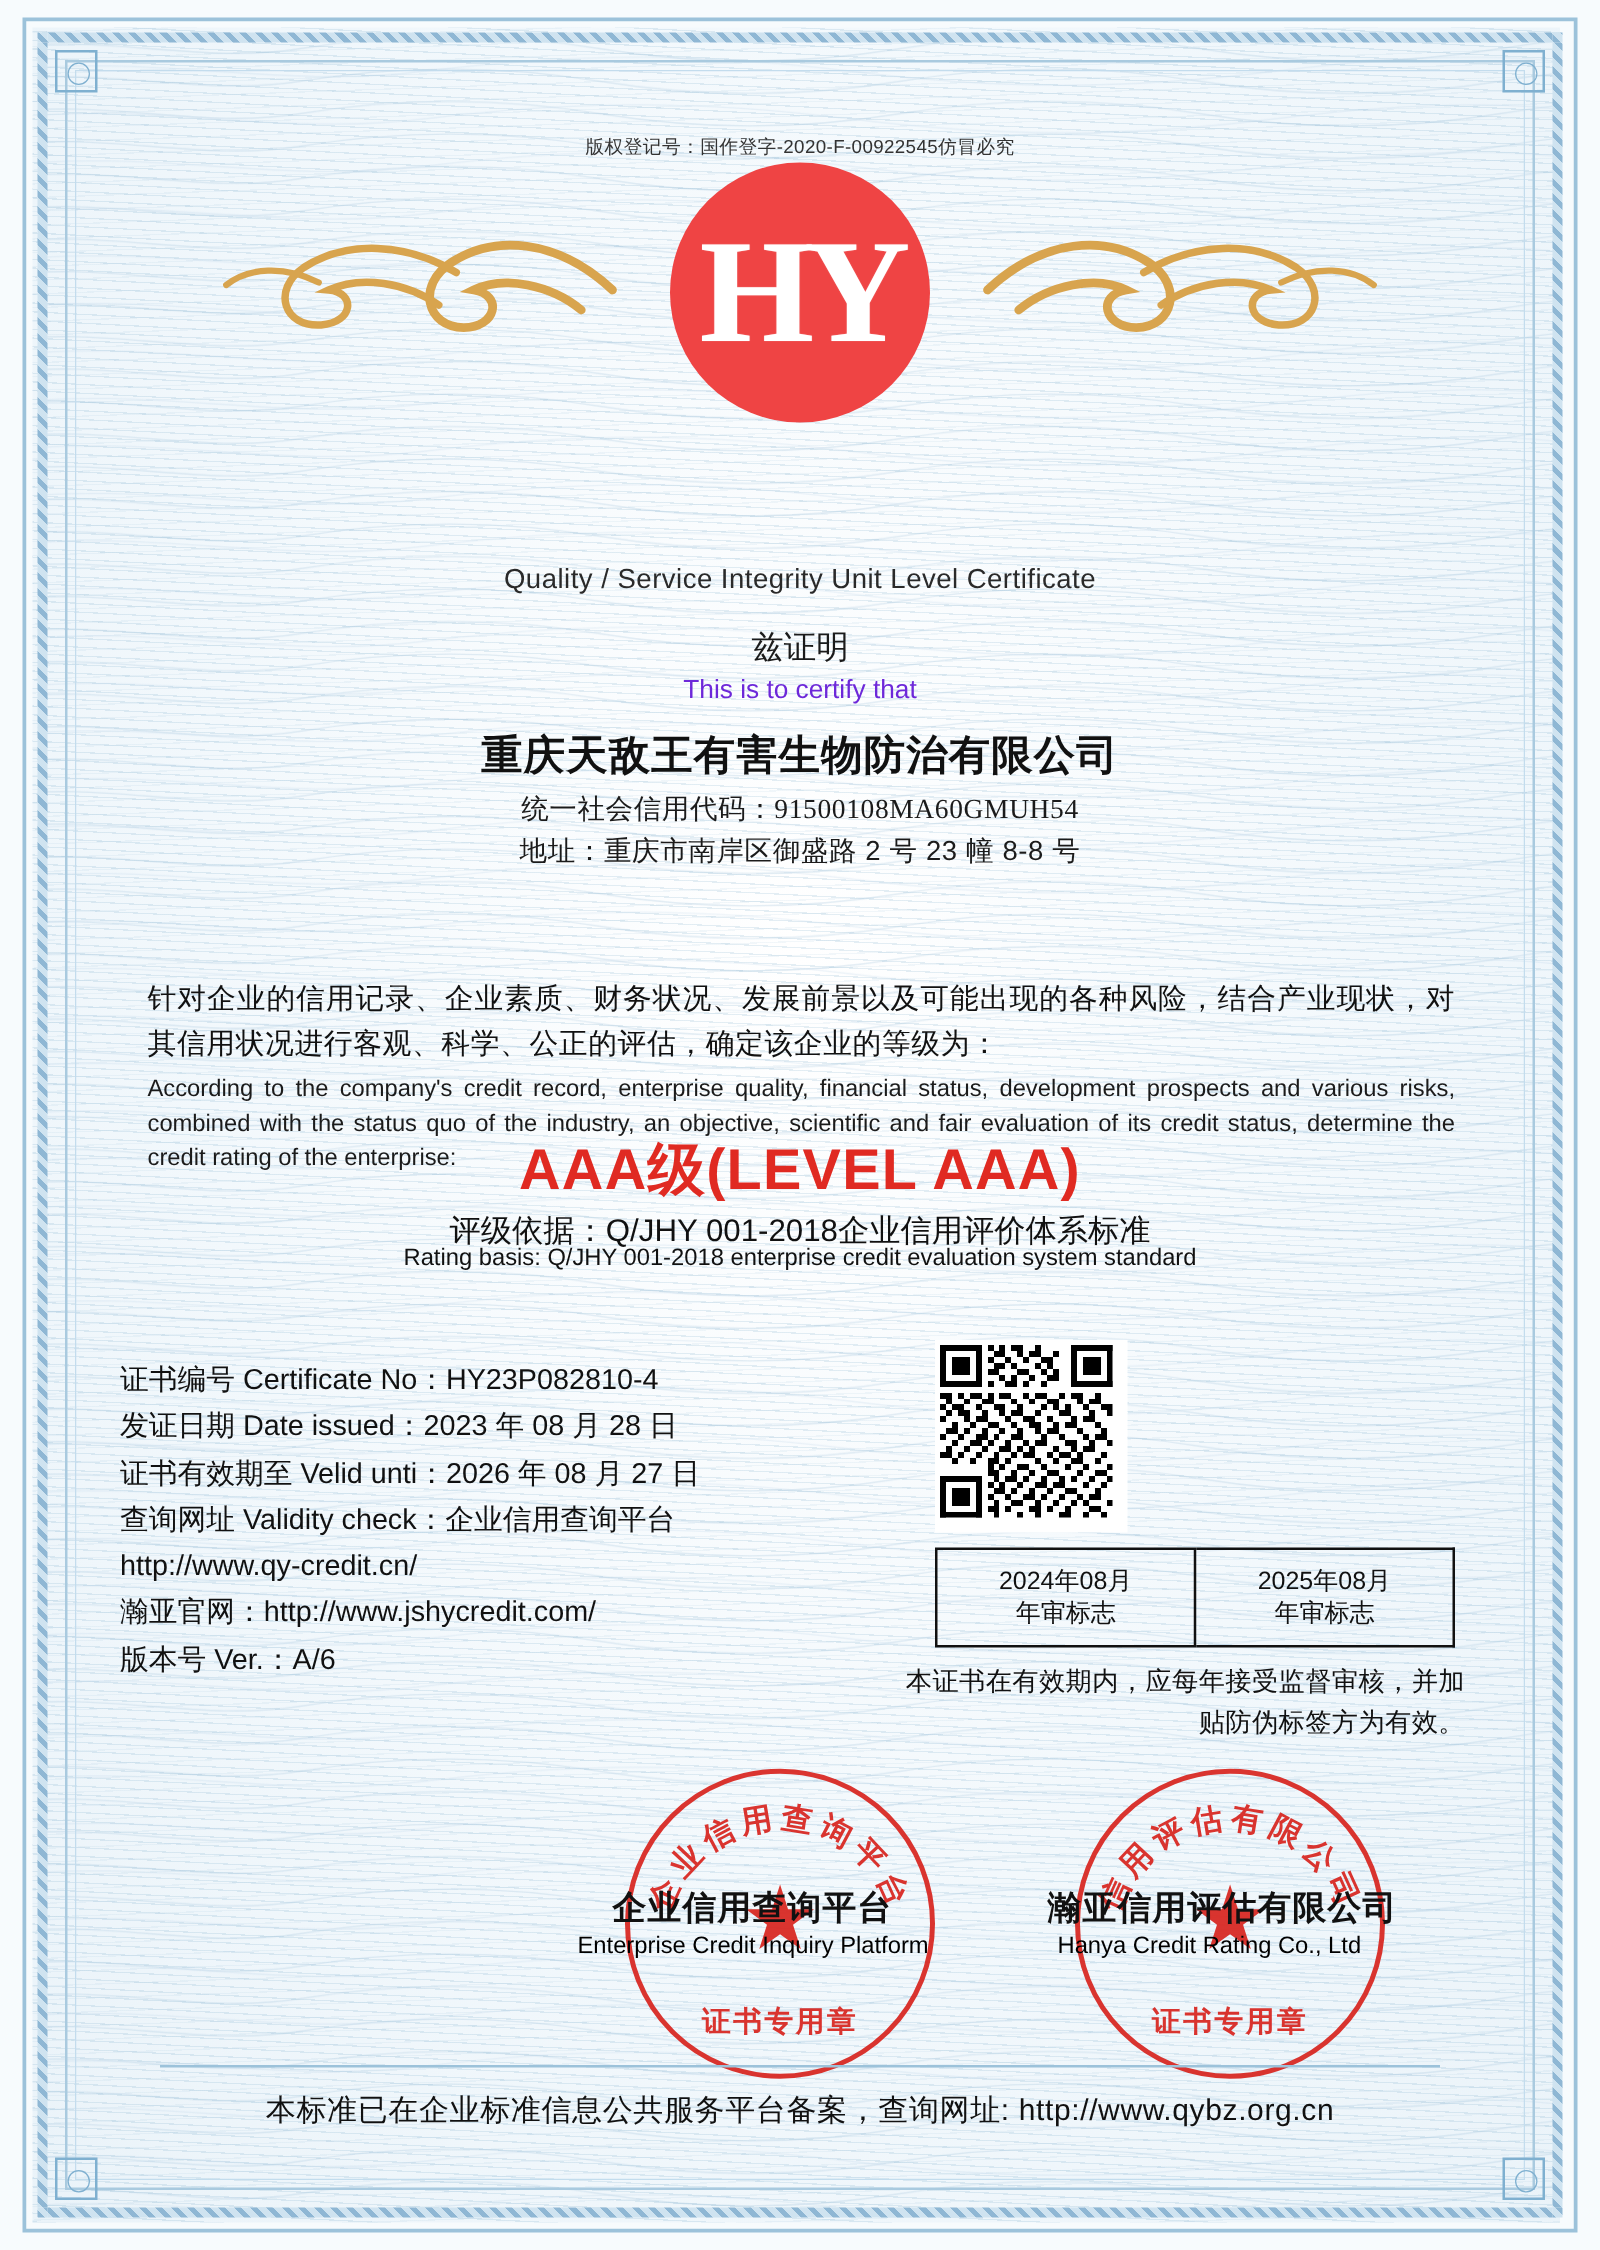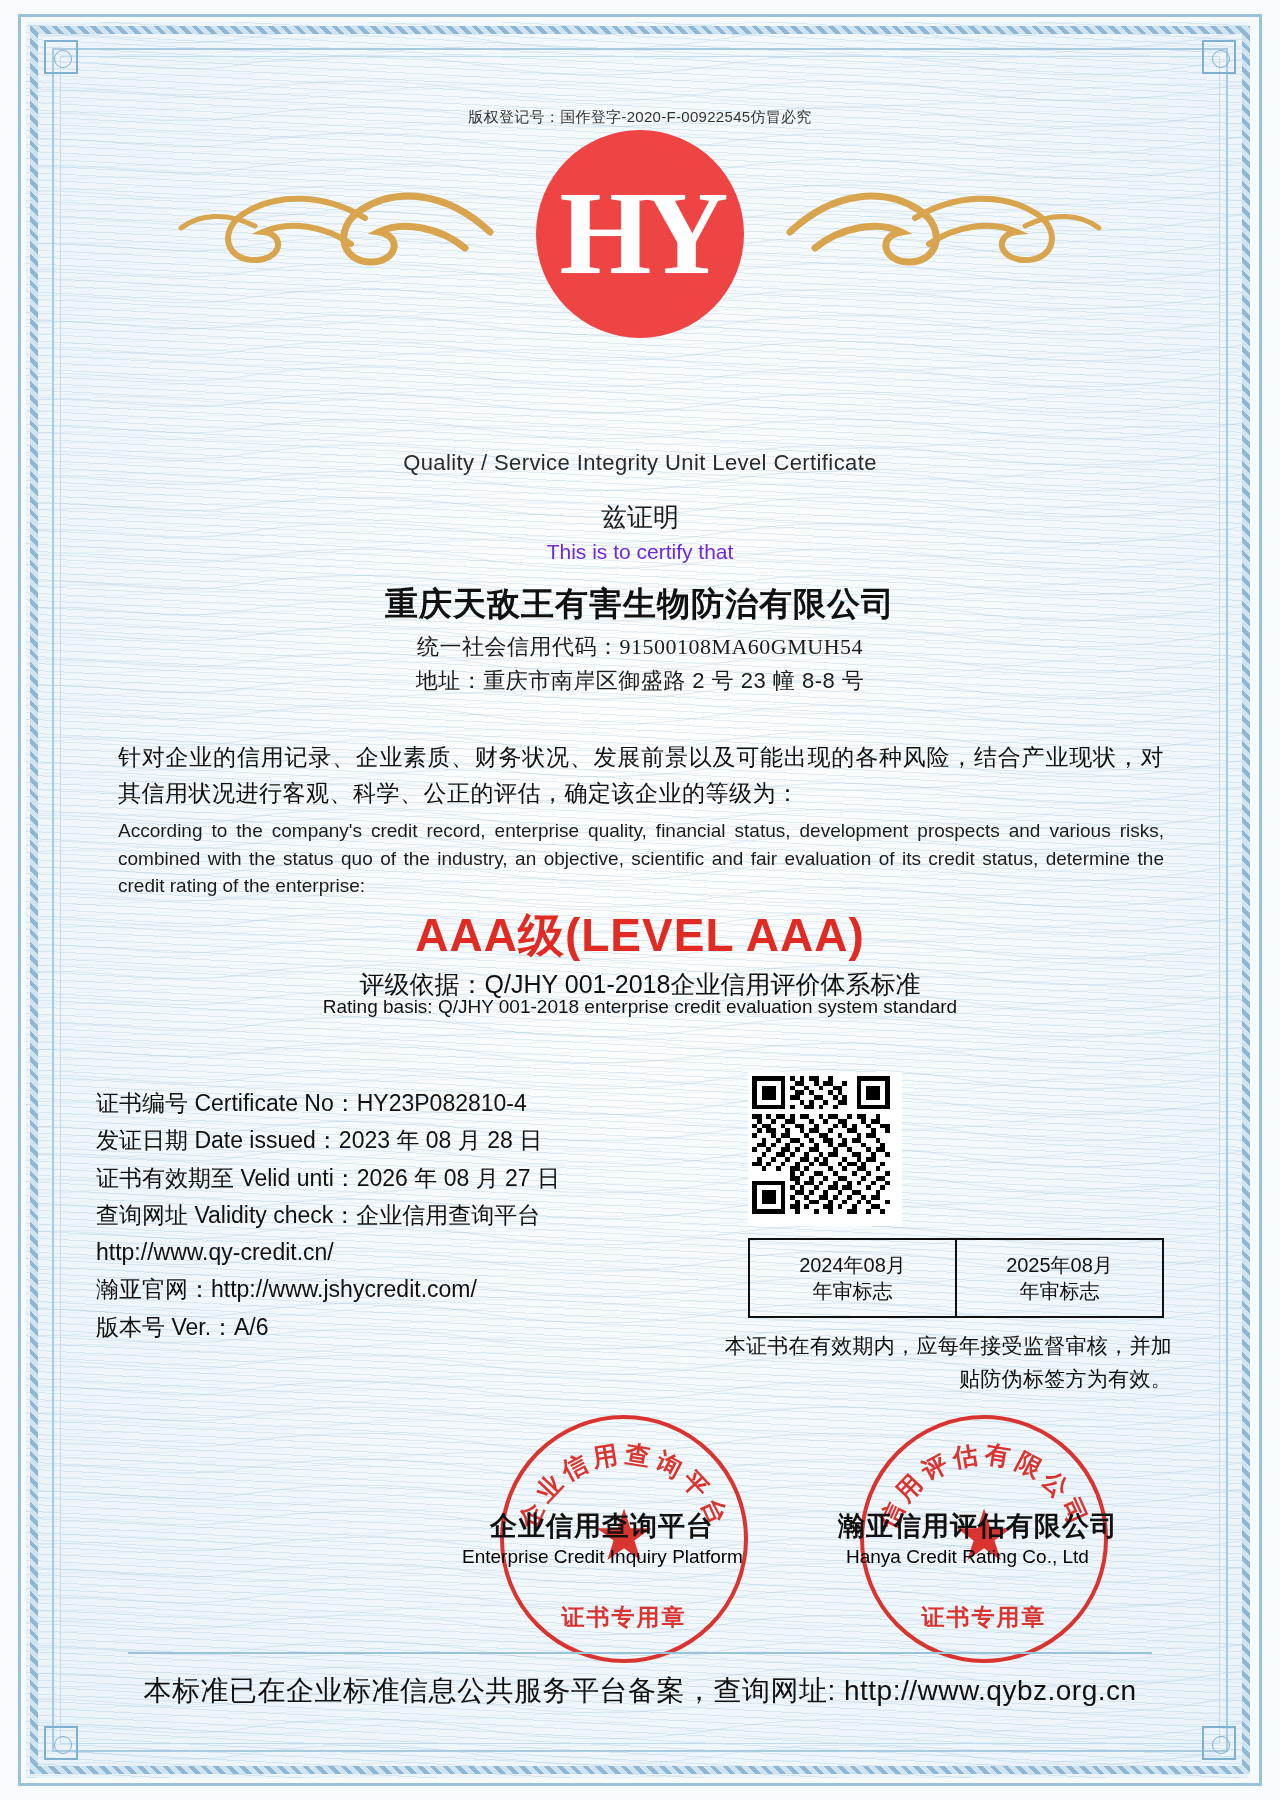--- a/index.html
+++ b/index.html
@@ -221,20 +221,21 @@
     top: 740px;
     left: 118px;
     width: 1046px;
   }
   .body-cn {
     font-size: 23px;
     color: #111;
     line-height: 1.55;
     text-align: justify;
     letter-spacing: .5px;
+    margin-top: 41px;
   }
   .body-en {
     margin-top: 6px;
     font-size: 19px;
     color: #1b1b1b;
     line-height: 1.45;
     text-align: justify;
   }
 
   .level {
@@ -382,21 +383,21 @@
     left: 128px; right: 128px;
     top: 1652px;
     height: 2px;
     background: #9cc2da;
   }
   .footer {
     position: absolute;
     top: 1672px;
     left: 0; right: 0;
     text-align: center;
-    font-size: 28px;
+    font-size: 24px;
     color: #111;
     letter-spacing: .5px;
   }
 </style>
 </head>
 <body>
 
 <div class="cert-page">
 
   <div class="paper"></div>

